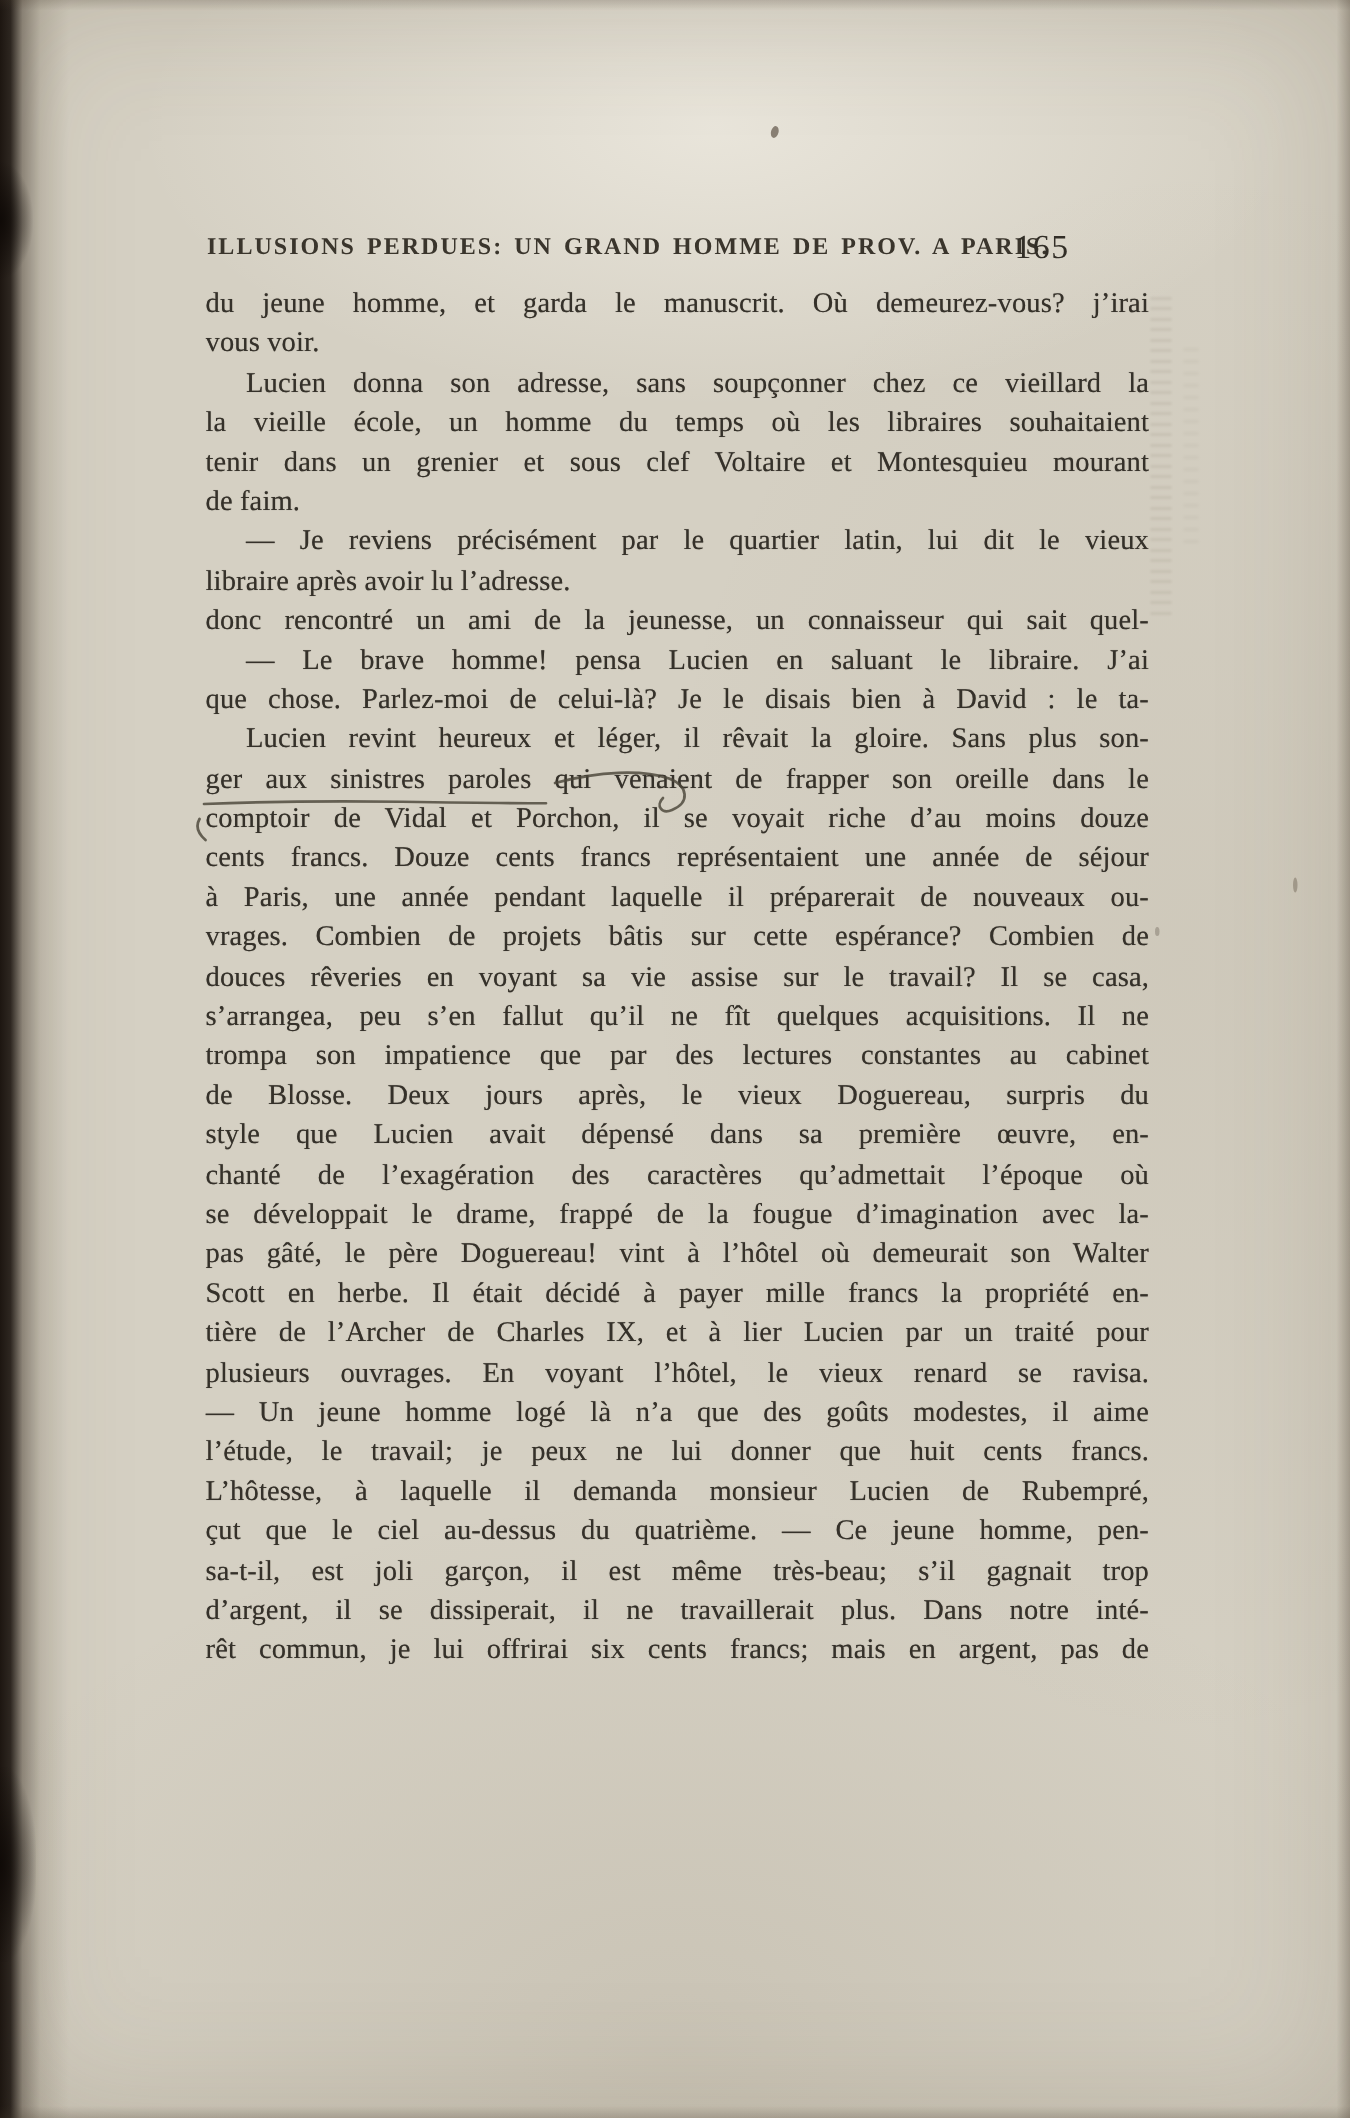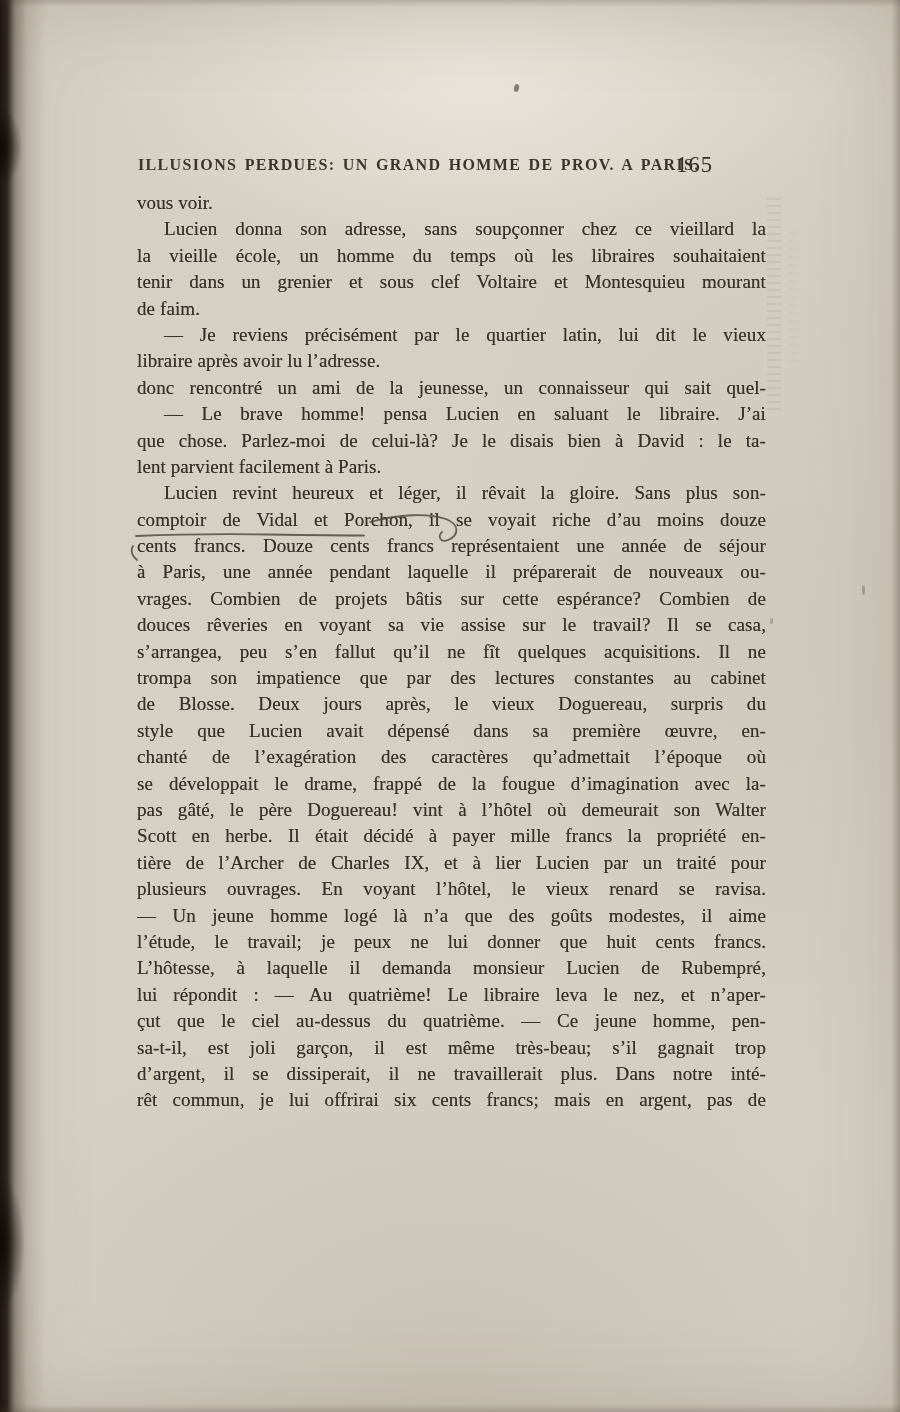--- a/index.html
+++ b/index.html
@@ -129,51 +129,51 @@
   <div class="edge-right"></div>
   <div class="edge-top"></div>
   <div class="edge-bottom"></div>
 
   <div class="header">
     <span class="running-title">ILLUSIONS PERDUES: UN GRAND HOMME DE PROV. A PARIS.</span>
     <span class="page-number">165</span>
   </div>
 
   <div class="text-block">
+      <div class="line">du jeune homme, et garda le manuscrit. Où demeurez-vous? j’irai</div>
       <div class="line end">vous voir.</div>
       <div class="line indent">Lucien donna son adresse, sans soupçonner chez ce vieillard la</div>
       <div class="line">la vieille école, un homme du temps où les libraires souhaitaient</div>
       <div class="line">tenir dans un grenier et sous clef Voltaire et Montesquieu mourant</div>
       <div class="line end">de faim.</div>
       <div class="line indent">— Je reviens précisément par le quartier latin, lui dit le vieux</div>
       <div class="line end">libraire après avoir lu l’adresse.</div>
       <div class="line">donc rencontré un ami de la jeunesse, un connaisseur qui sait quel-</div>
       <div class="line indent">— Le brave homme! pensa Lucien en saluant le libraire. J’ai</div>
       <div class="line">que chose. Parlez-moi de celui-là? Je le disais bien à David : le ta-</div>
-      <div class="line end">lent parvient facilement à Paris.</div>
       <div class="line indent">Lucien revint heureux et léger, il rêvait la gloire. Sans plus son-</div>
+      <div class="line">ger aux sinistres paroles qui venaient de frapper son oreille dans le</div>
       <div class="line">comptoir de Vidal et Porchon, il se voyait riche d’au moins douze</div>
       <div class="line">cents francs. Douze cents francs représentaient une année de séjour</div>
       <div class="line">à Paris, une année pendant laquelle il préparerait de nouveaux ou-</div>
       <div class="line">vrages. Combien de projets bâtis sur cette espérance? Combien de</div>
       <div class="line">douces rêveries en voyant sa vie assise sur le travail? Il se casa,</div>
       <div class="line">s’arrangea, peu s’en fallut qu’il ne fît quelques acquisitions. Il ne</div>
       <div class="line">trompa son impatience que par des lectures constantes au cabinet</div>
       <div class="line">de Blosse. Deux jours après, le vieux Doguereau, surpris du</div>
       <div class="line">style que Lucien avait dépensé dans sa première œuvre, en-</div>
       <div class="line">chanté de l’exagération des caractères qu’admettait l’époque où</div>
       <div class="line">se développait le drame, frappé de la fougue d’imagination avec la-</div>
       <div class="line">pas gâté, le père Doguereau! vint à l’hôtel où demeurait son Walter</div>
       <div class="line">Scott en herbe. Il était décidé à payer mille francs la propriété en-</div>
       <div class="line">tière de l’Archer de Charles IX, et à lier Lucien par un traité pour</div>
       <div class="line">plusieurs ouvrages. En voyant l’hôtel, le vieux renard se ravisa.</div>
       <div class="line">— Un jeune homme logé là n’a que des goûts modestes, il aime</div>
       <div class="line">l’étude, le travail; je peux ne lui donner que huit cents francs.</div>
       <div class="line">L’hôtesse, à laquelle il demanda monsieur Lucien de Rubempré,</div>
-      <div class="line">lui répondit : — Au quatrième! Le libraire leva le nez, et n’aper-</div>
       <div class="line">çut que le ciel au-dessus du quatrième. — Ce jeune homme, pen-</div>
       <div class="line">sa-t-il, est joli garçon, il est même très-beau; s’il gagnait trop</div>
       <div class="line">d’argent, il se dissiperait, il ne travaillerait plus. Dans notre inté-</div>
       <div class="line">rêt commun, je lui offrirai six cents francs; mais en argent, pas de</div>
     </div>
 
   <svg class="pencil-svg" width="360" height="70" viewBox="0 0 360 70">
     <path d="M 8 36 Q 70 33.5 140 34.5 T 236 35.5"></path>
     <path d="M 242 22 C 272 14 300 13 318 19 C 331 24 332 35 320 40 C 313 43 309 37 314 32"></path>
     <path d="M 5 46 Q 1 53 9 60"></path>

